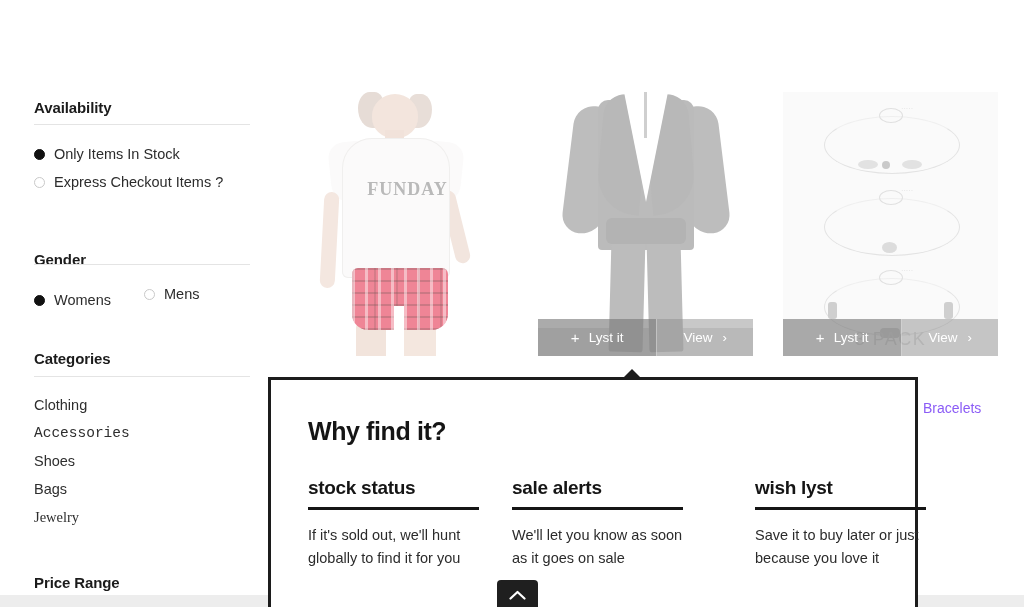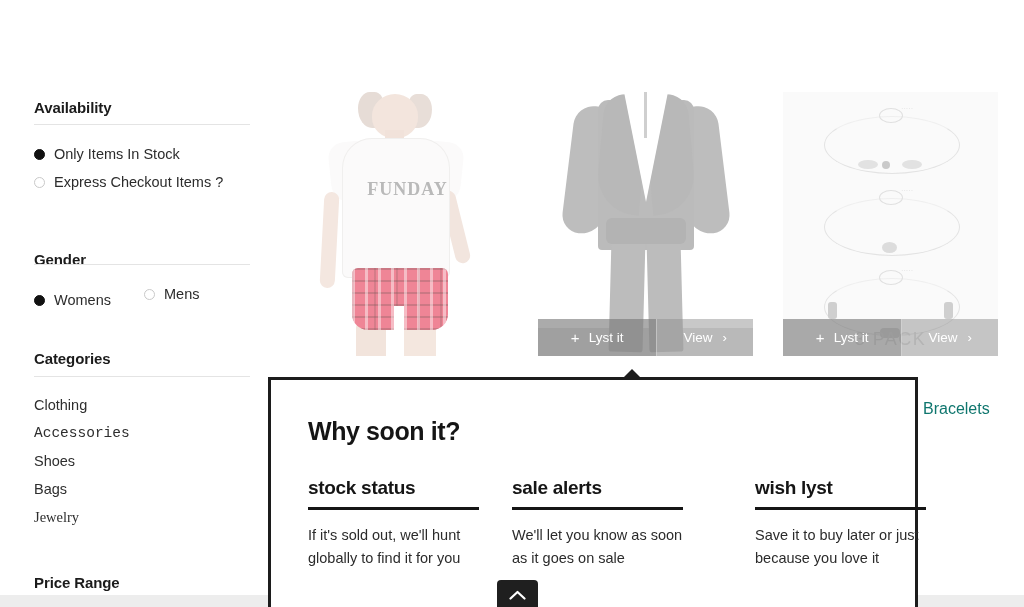--- a/index.html
+++ b/index.html
@@ -146,22 +146,22 @@
     transform: translateX(-50%);
     bottom: 6px;
     font-size: 18px;
     letter-spacing: 1.5px;
     color: #d8d8d8;
     z-index: 5;
   }
 
   .card-label {
     position: absolute;
-    font-size: 16px;
-    color: #0f766e;
+    font-size: 14px;
+    color: #8b5cf6;
   }
   #label-3 { left: 655px; top: 400px; }
 
   
   .p1 { position:absolute; }
   .p1-head   { left:72px; top:2px;   width:46px; height:44px; border-radius:50% 50% 46% 46%; background:#f3e5dd; }
   .p1-hair-l { left:58px; top:0px;   width:26px; height:36px; border-radius:50% 40% 30% 60%; background:#e6dcd6; }
   .p1-hair-r { left:108px;top:2px;   width:24px; height:34px; border-radius:40% 50% 60% 30%; background:#e8ded8; }
   .p1-neck   { left:85px; top:38px;  width:19px; height:16px; background:#f1e2da; }
   .p1-tee    { left:42px; top:46px;  width:108px;height:140px;background:#fbfafa;
@@ -434,21 +434,21 @@
         <span class="ov-chev">›</span>
       </div>
     </div>
   </div>
 
   <div class="card-label" id="label-3">Bracelets</div>
 </div>
 
 <div id="popup">
   <div id="popup-arrow"></div>
-  <div id="popup-title">Why soon it?</div>
+  <div id="popup-title">Why find it?</div>
 
   <div class="why-col" id="why-col-0">
     <span class="why-head">stock status</span>
     <div class="why-body">If it's sold out, we'll hunt globally to find it for you</div>
   </div>
   <div class="why-col" id="why-col-1">
     <span class="why-head">sale alerts</span>
     <div class="why-body">We'll let you know as soon as it goes on sale</div>
   </div>
   <div class="why-col" id="why-col-2">

